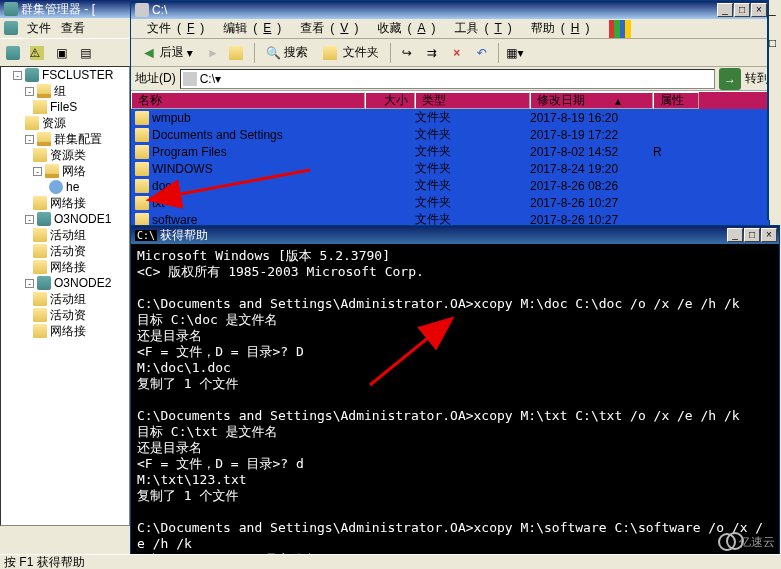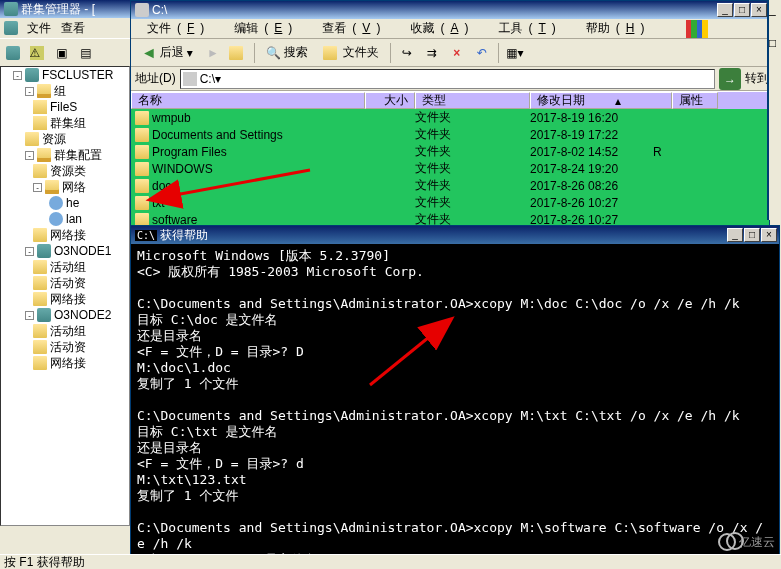--- a/index.html
+++ b/index.html
@@ -3,21 +3,21 @@
 <meta charset="utf-8">
 <style>
 * { box-sizing: border-box; margin: 0; padding: 0; font-family: "SimSun", "MS Sans Serif", Tahoma, sans-serif; font-size: 12px; }
 body { background: #ece9d8; width: 781px; height: 569px; position: relative; overflow: hidden; }
 
 .titlebar { height: 18px; background: linear-gradient(#0a246a, #a6caf0); color: #fff; display: flex; align-items: center; padding-left: 4px; }
 .titlebar .tgap { flex: 1; }
 .titlebar .wbtns { display: flex; gap: 1px; margin-right: 2px; }
 .titlebar .wbtn { width: 16px; height: 14px; background: #d4d0c8; border: 1px solid #fff; border-right-color:#404040; border-bottom-color:#404040; font-size:10px; line-height:12px; text-align:center; color:#000;}
 
-.menubar { height: 20px; background: #ece9d8; display: flex; align-items: center; padding-left: 4px; gap: 12px; border-bottom: 1px solid #aca899; }
+.menubar { height: 20px; background: #ece9d8; display: flex; align-items: center; padding-left: 4px; gap: 1px; border-bottom: 1px solid #aca899; }
 .menubar span { padding: 2px 6px; }
 .menubar .u { text-decoration: underline; }
 
 .toolbar { height: 28px; background: #ece9d8; display: flex; align-items: center; padding-left: 4px; gap: 3px; border-bottom: 1px solid #aca899; }
 .tbtn { width: 22px; height: 22px; border: 1px solid transparent; display:flex; align-items:center; justify-content:center; }
 .tsep { width:1px; height:20px; background:#aca899; margin:0 2px;}
 .tback { display:flex; align-items:center; gap:3px; padding:0 6px; height:22px;}
 
 .addrbar { height: 24px; background: #ece9d8; display:flex; align-items:center; padding-left:4px; gap:4px; border-bottom:1px solid #aca899;}
 .addrsel { flex:1; height:20px; background:#fff; border:1px inset #888; display:flex; align-items:center; padding-left:2px;}
@@ -34,23 +34,23 @@
 .ico { width:14px; height:14px; margin-right:3px; display:inline-block;}
 .ic-srv { background:linear-gradient(#6aa,#488); border-radius:2px;}
 .ic-fld { background:linear-gradient(#ffe79c,#e6c456); border-radius:1px;}
 .ic-fldo { background:linear-gradient(#ffe79c,#e6c456); border-radius:1px; box-shadow:inset 0 -4px 0 #d4a030;}
 .ic-grp { background:linear-gradient(#ffe79c,#e6c456);}
 .ic-net { background:#77aadd; border-radius:50%;}
 .ind1{padding-left:12px}.ind2{padding-left:24px}.ind3{padding-left:32px}.ind4{padding-left:48px}
 
 
 .expwin { position:absolute; left:130px; top:0; width:640px; height:225px; background:#ece9d8; border:1px solid #003c74;}
-.listhdr { display:flex; background:#c4b5fd; border-top:1px solid #fff; height:18px;}
+.listhdr { display:flex; background:#be185d; border-top:1px solid #fff; height:18px;}
 .listhdr .col { border:1px solid; border-color:#fff #aca899 #aca899 #fff; padding:1px 6px; display:flex; align-items:center;}
-.listarea { background:#22c55e; height:120px; overflow:hidden;}
+.listarea { background:#1d4ed8; height:120px; overflow:hidden;}
 .row { display:flex; align-items:center; height:17px; padding-left:4px;}
 .row .c1{width:230px; display:flex; align-items:center;}
 .row .c2{width:50px; text-align:right; padding-right:8px;}
 .row .c3{width:115px;}
 .row .c4{width:123px;}
 .row .c5{width:60px;}
 
 
 .cmdwin { position:absolute; left:130px; top:225px; width:650px; height:344px; background:#000; border:1px solid #003c74;}
 .cmdwin .titlebar { background: linear-gradient(#0a246a,#3a6ea5);}
@@ -97,24 +97,20 @@
       </div>
     <div class="tn ind2">
         <span class="tog">-</span>
         <span class="ico ic-fldo"></span>
         <span>组</span>
       </div>
     <div class="tn ind3">
         <span class="ico ic-grp"></span>
         <span>FileS</span>
       </div>
-    <div class="tn ind3">
-        <span class="ico ic-grp"></span>
-        <span>群集组</span>
-      </div>
     <div class="tn ind2">
         <span class="ico ic-fld"></span>
         <span>资源</span>
       </div>
     <div class="tn ind2">
         <span class="tog">-</span>
         <span class="ico ic-fldo"></span>
         <span>群集配置</span>
       </div>
     <div class="tn ind3">
@@ -122,24 +118,20 @@
         <span>资源类</span>
       </div>
     <div class="tn ind3">
         <span class="tog">-</span>
         <span class="ico ic-fldo"></span>
         <span>网络</span>
       </div>
     <div class="tn ind4">
         <span class="ico ic-net"></span>
         <span>he</span>
-      </div>
-    <div class="tn ind4">
-        <span class="ico ic-net"></span>
-        <span>lan</span>
       </div>
     <div class="tn ind3">
         <span class="ico ic-fld"></span>
         <span>网络接</span>
       </div>
     <div class="tn ind2">
         <span class="tog">-</span>
         <span class="ico ic-srv"></span>
         <span>O3NODE1</span>
       </div>
@@ -235,21 +227,21 @@
   <div class="listhdr">
     <div class="col" style="width:234px">
         <span>名称</span>
       </div>
     <div class="col" style="width:50px;justify-content:flex-end">
         <span>大小</span>
       </div>
     <div class="col" style="width:115px">
         <span>类型</span>
       </div>
-    <div class="col" style="width:142px">
+    <div class="col" style="width:123px">
         <span>修改日期</span>
         <span style="margin-left:30px">▴</span>
       </div>
     <div class="col" style="width:46px">
         <span>属性</span>
       </div>
   </div>
   <div class="listarea" id="listarea">
       <div class="row">
         <div class="c1">

